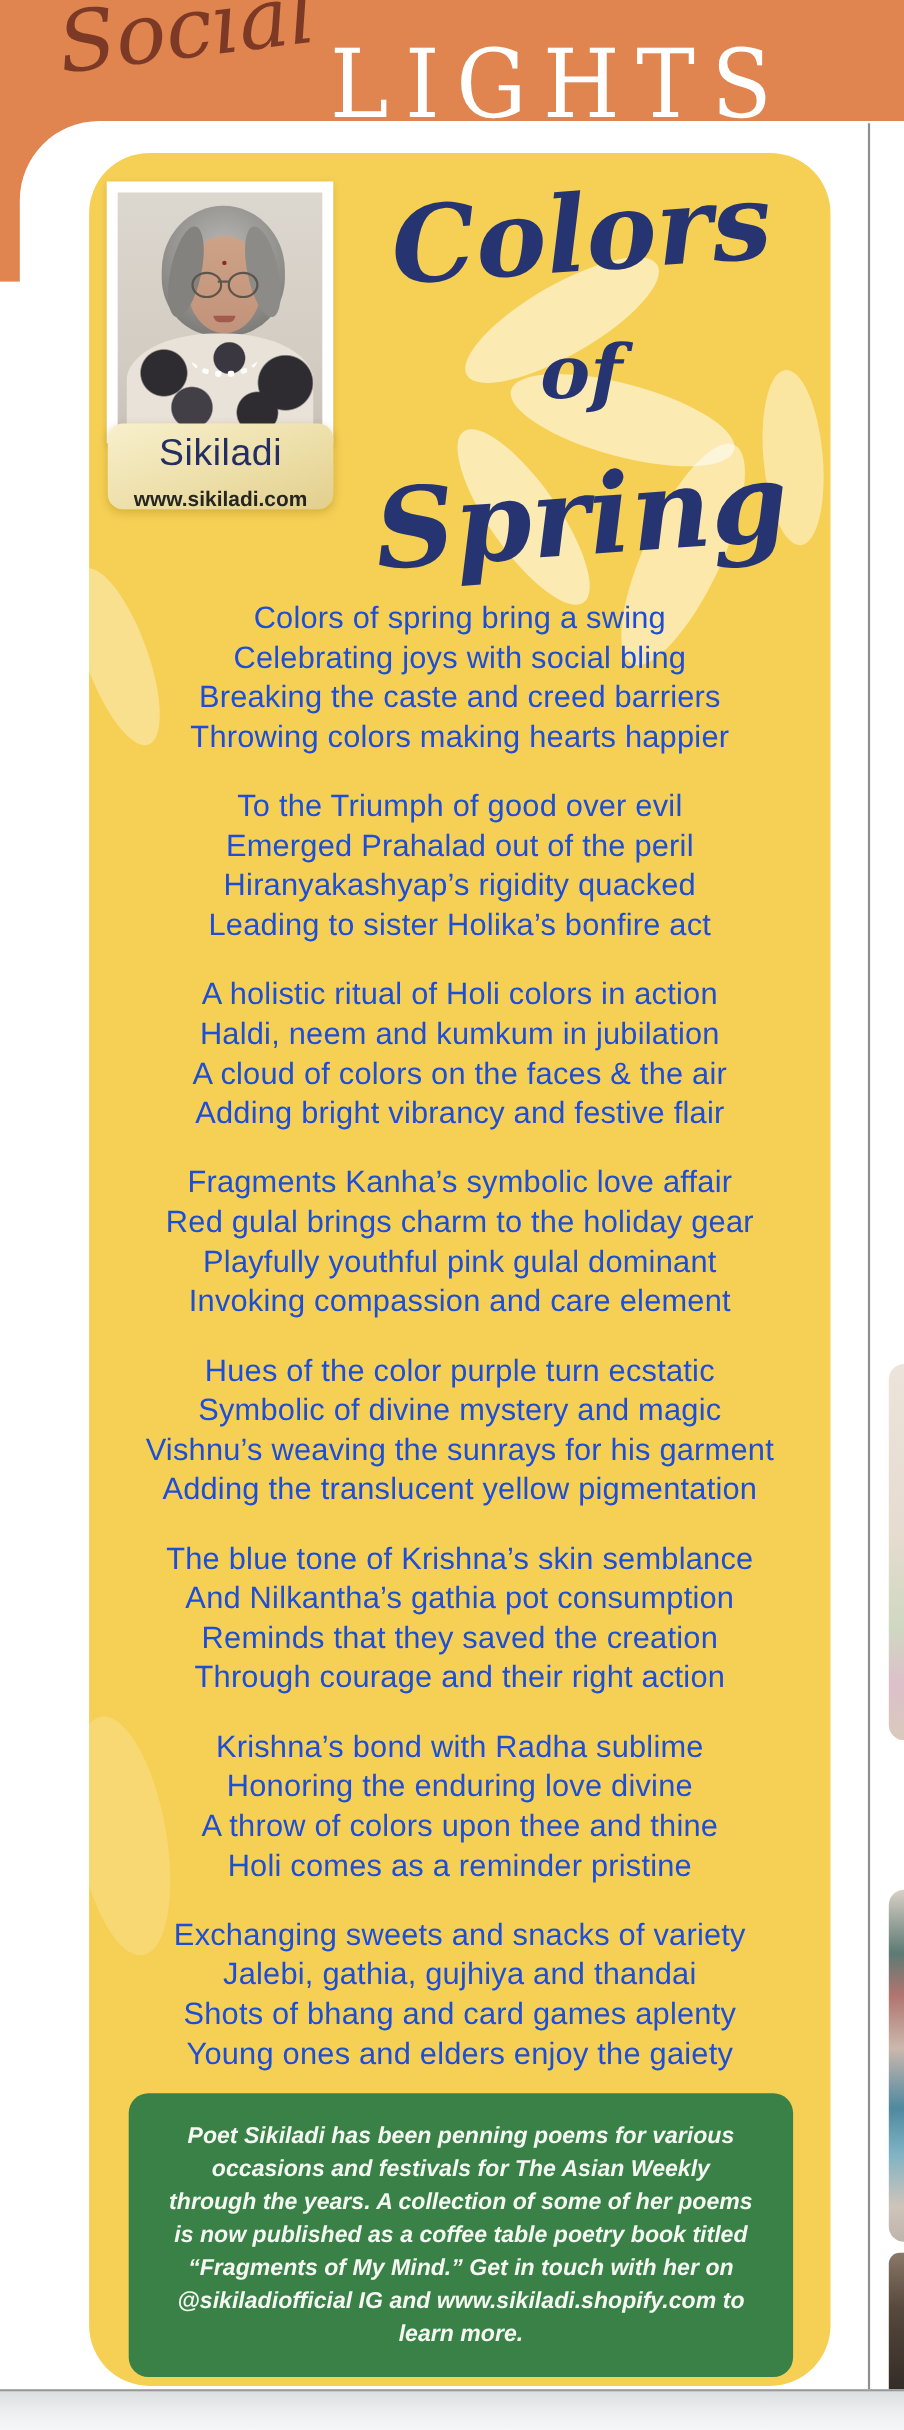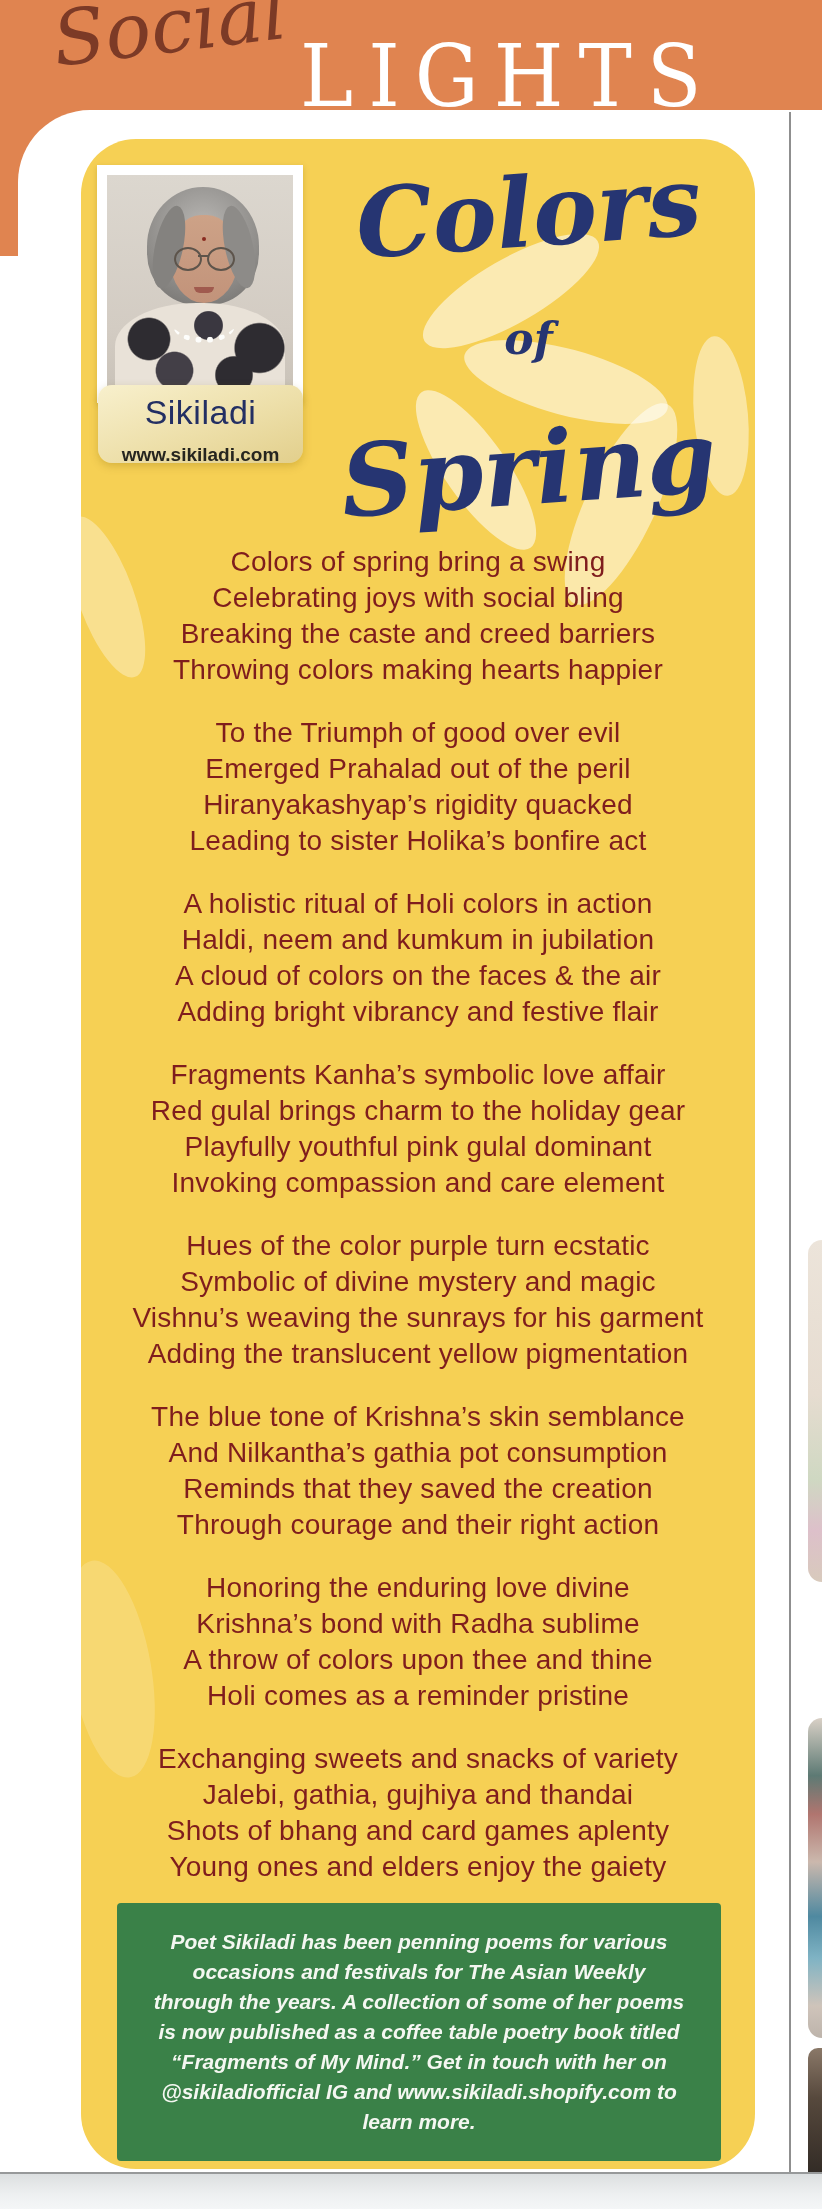--- a/index.html
+++ b/index.html
@@ -61,31 +61,31 @@
   .author-plaque{position:absolute;left:17px;top:246px;width:205px;height:78px;z-index:5;
     background:linear-gradient(160deg,#f8f0cd 0%,#eddfa9 55%,#e2cf8c 100%);
     border-radius:14px;text-align:center;box-shadow:0 3px 8px rgba(120,90,0,0.25);}
   .author-name{margin-top:8px;font-size:34px;font-weight:normal;color:#232f63;letter-spacing:0.5px;}
   .author-site{margin-top:12px;font-size:19px;font-weight:bold;color:#26251f;}
 
   
   .title-block{position:absolute;left:225px;top:4px;width:445px;text-align:center;z-index:4;
     color:#263572;font-family:"DejaVu Serif",serif;font-style:italic;font-weight:bold;}
   .title-l1{font-size:96px;line-height:140px;transform:rotate(-4deg);}
-  .title-l2{font-size:44px;line-height:112px;font-style:italic;}
+  .title-l2{font-size:68px;line-height:112px;font-style:italic;}
   .title-l3{font-size:100px;line-height:148px;transform:rotate(-4deg);}
 
   
   .poem{position:absolute;left:10px;top:405px;width:654px;z-index:4;text-align:center;}
   .stanza{margin-bottom:27px;}
-  .pline{font-size:28px;line-height:36px;color:#7f1d1d;letter-spacing:0.2px;}
+  .pline{font-size:28px;line-height:36px;color:#1d4ed8;letter-spacing:0.2px;}
 
   
   .footer-note{position:absolute;left:36px;top:1764px;width:604px;height:258px;z-index:4;
-    background:#3a8148;border-radius:4px;box-sizing:border-box;padding:28px 36px;
+    background:#3a8148;border-radius:18px;box-sizing:border-box;padding:28px 36px;
     display:flex;align-items:center;justify-content:center;}
   .footer-note-text{color:#f4f7f1;font-size:21px;line-height:30px;font-weight:bold;font-style:italic;
     text-align:center;}
 
   
   .divider-line{position:absolute;left:789px;top:112px;width:2px;height:2060px;background:#8f8f8f;z-index:4;}
   .sliver{position:absolute;left:808px;width:14px;z-index:4;}
   .sliver-1{top:1240px;height:342px;border-radius:16px 0 0 16px;
     background:linear-gradient(180deg,#ece4da 0%,#e6dcd0 45%,#cfd8c2 70%,#ddc0ca 85%,#d8cabc 100%);}
   .sliver-2{top:1718px;height:320px;border-radius:16px 0 0 16px;
@@ -177,22 +177,22 @@
         <div class="pline">Vishnu’s weaving the sunrays for his garment</div>
         <div class="pline">Adding the translucent yellow pigmentation</div>
       </div>
       <div class="stanza">
         <div class="pline">The blue tone of Krishna’s skin semblance</div>
         <div class="pline">And Nilkantha’s gathia pot consumption</div>
         <div class="pline">Reminds that they saved the creation</div>
         <div class="pline">Through courage and their right action</div>
       </div>
       <div class="stanza">
+        <div class="pline">Krishna’s bond with Radha sublime</div>
         <div class="pline">Honoring the enduring love divine</div>
-        <div class="pline">Krishna’s bond with Radha sublime</div>
         <div class="pline">A throw of colors upon thee and thine</div>
         <div class="pline">Holi comes as a reminder pristine</div>
       </div>
       <div class="stanza">
         <div class="pline">Exchanging sweets and snacks of variety</div>
         <div class="pline">Jalebi, gathia, gujhiya and thandai</div>
         <div class="pline">Shots of bhang and card games aplenty</div>
         <div class="pline">Young ones and elders enjoy the gaiety</div>
       </div>
     </div>

